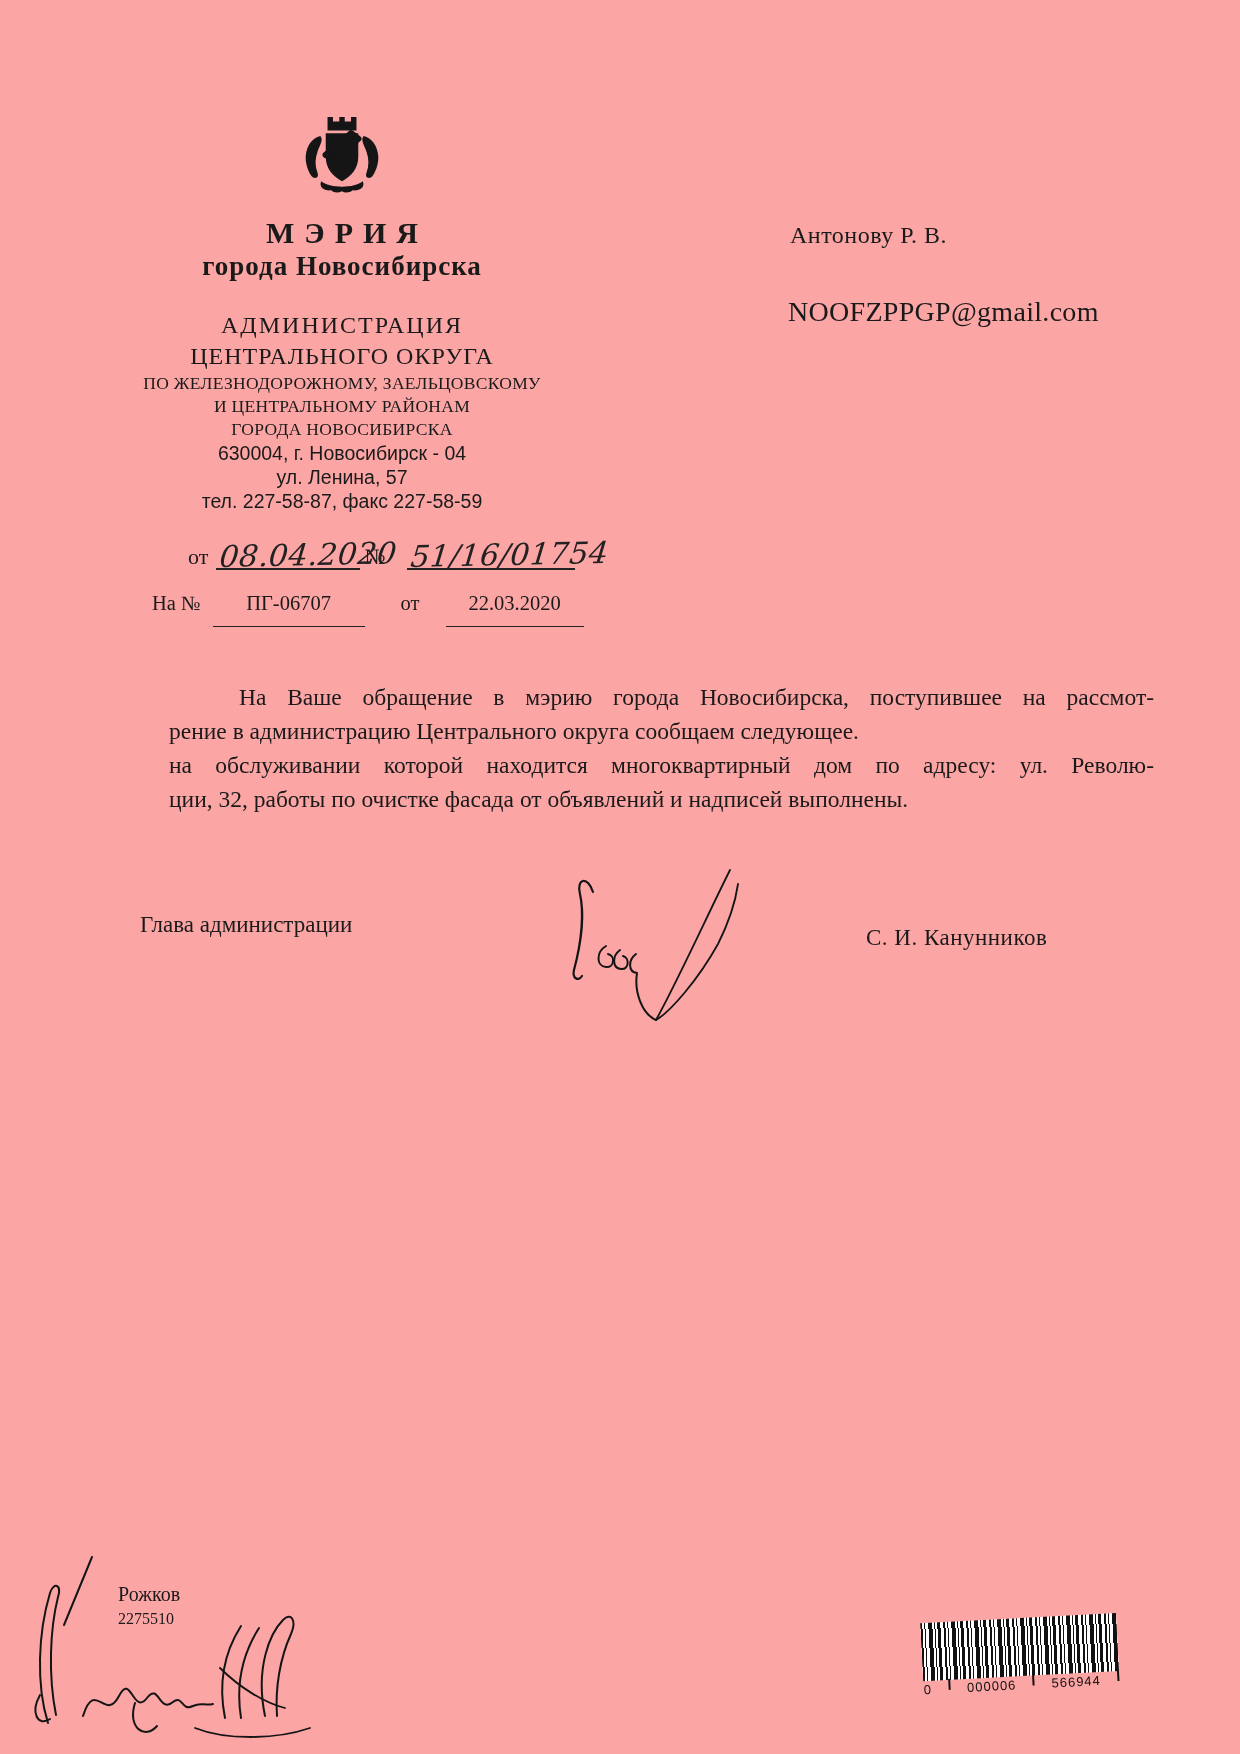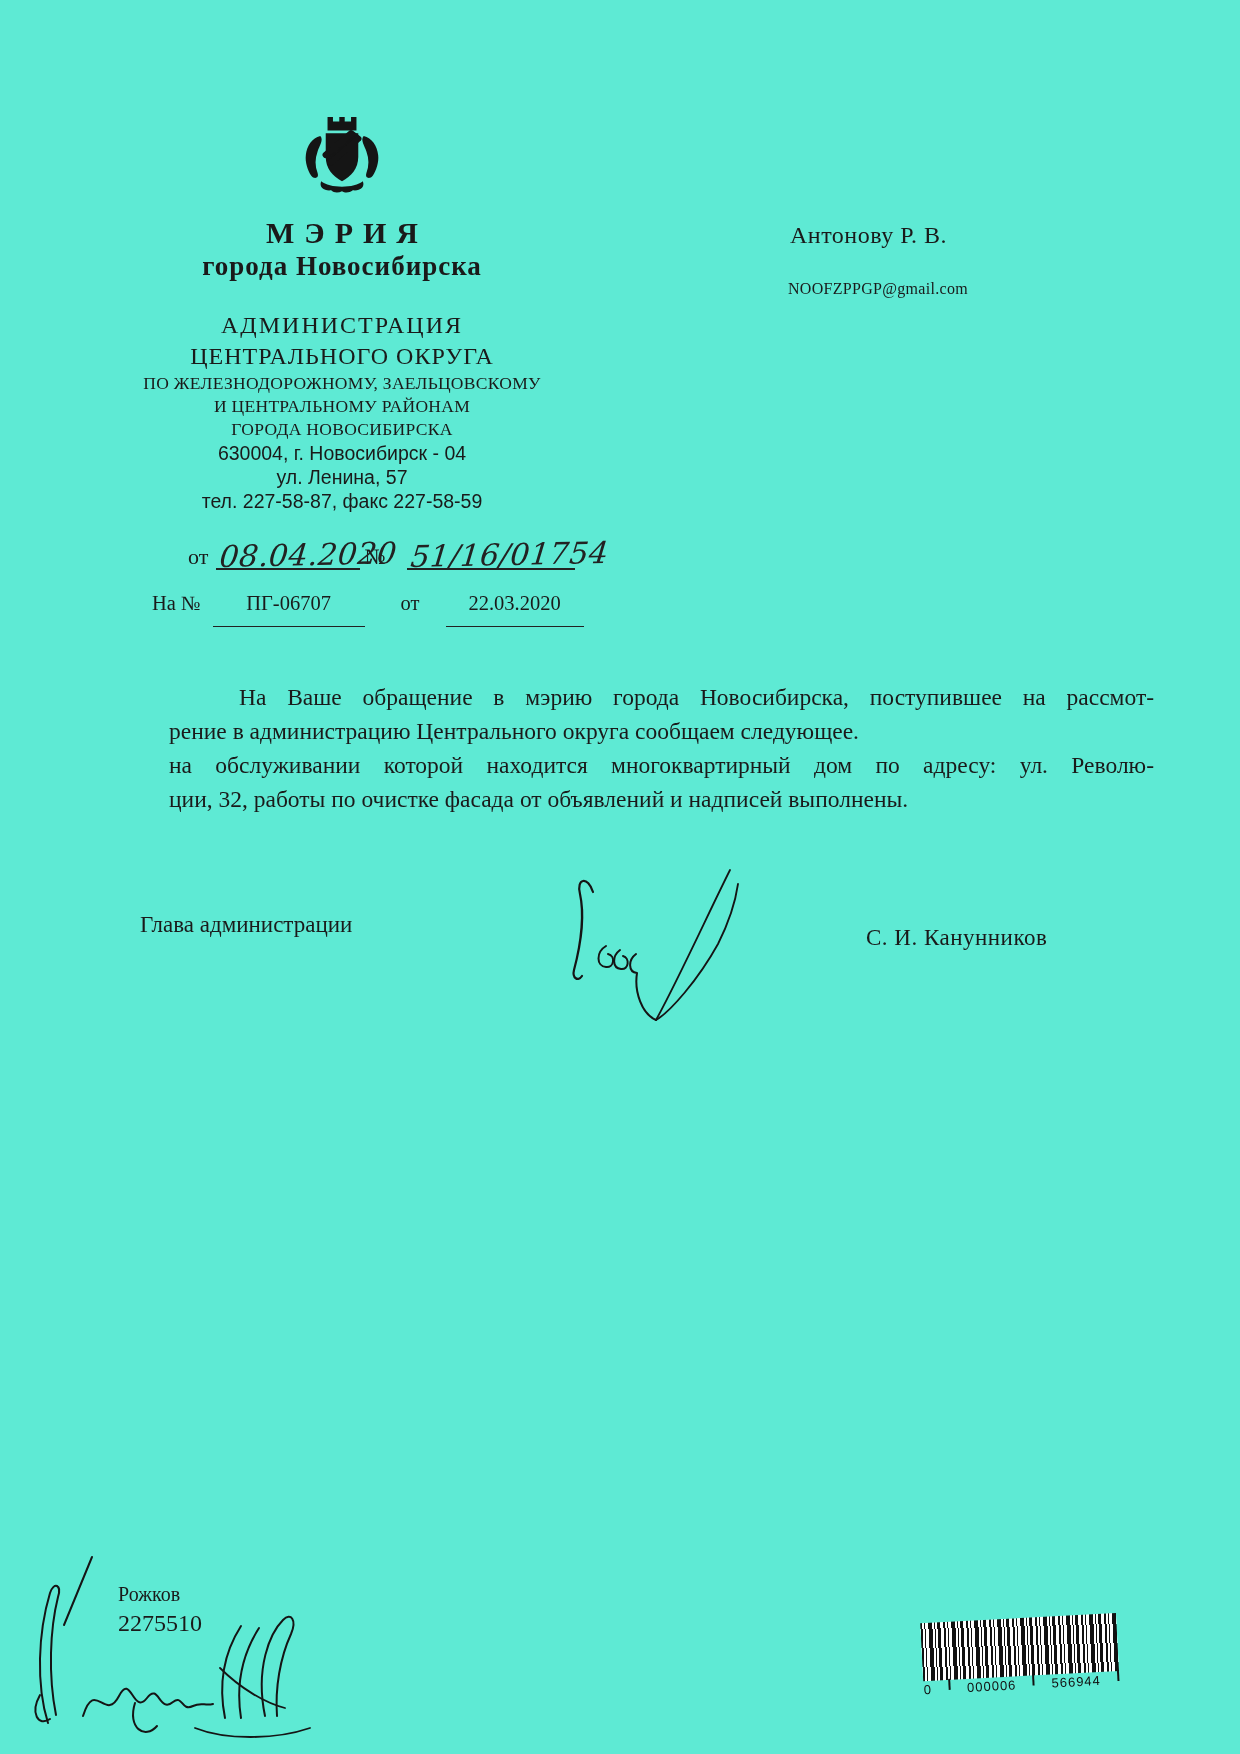--- a/index.html
+++ b/index.html
@@ -1,16 +1,16 @@
 <!DOCTYPE html>
 <html><head>
 <meta charset="utf-8">
 <style>
   html,body{margin:0;padding:0;background:#ececec;}
-  .page{position:relative;width:1240px;height:1754px;margin:0 auto;background:#5eead4;
+  .page{position:relative;width:1240px;height:1754px;margin:0 auto;background:#fca5a5;
         font-family:"Liberation Serif",serif;color:#1a1a1a;overflow:hidden;}
 
   
   .letterhead{position:absolute;left:112px;top:110px;width:460px;text-align:center;}
   .emblem{display:block;margin:0 auto;width:94px;height:90px;}
   .lh-org1{font-weight:bold;font-size:30px;line-height:34px;letter-spacing:10px;text-indent:10px;margin-top:16px;}
   .lh-org2{font-weight:bold;font-size:27px;line-height:32px;letter-spacing:1px;}
   .lh-dept1{font-size:24px;line-height:30px;letter-spacing:2px;margin-top:28px;}
   .lh-dept2{font-size:24px;line-height:32px;letter-spacing:1px;}
   .lh-district{font-size:17.5px;line-height:23px;letter-spacing:.3px;}
@@ -28,36 +28,36 @@
   .ref-out .no-sign{font-size:22px;margin-left:4px;}
 
   .ref-in{position:absolute;left:152px;top:592px;display:flex;align-items:flex-start;font-size:20.5px;}
   .typed-field{display:inline-block;border-bottom:1.5px solid #222;text-align:center;padding-bottom:11px;}
   .typed-field.f1{width:152px;margin-left:12px;}
   .typed-field.f2{width:138px;margin-left:26px;}
   .ref-in .lbl2{margin-left:36px;}
 
   
   .recipient-name{position:absolute;left:790px;top:222px;font-size:24px;letter-spacing:.5px;}
-  .recipient-email{position:absolute;left:788px;top:280px;font-size:16px;letter-spacing:.3px;text-align:right;}
+  .recipient-email{position:absolute;left:788px;top:296px;font-size:28px;letter-spacing:.3px;text-align:right;}
 
   
   .body-block{position:absolute;left:130px;top:680px;width:985px;margin-left:39px;}
   .body-line{font-size:23.5px;line-height:34px;box-sizing:border-box;width:985px;}
   .jst{text-align:justify;text-align-last:justify;}
   .indent{padding-left:70px;}
 
   
   .signoff-title{position:absolute;left:140px;top:912px;font-size:23px;}
   .signoff-name{position:absolute;left:866px;top:925px;font-size:23px;letter-spacing:.5px;}
   .signature-svg{position:absolute;left:558px;top:862px;width:190px;height:175px;}
 
   
   .executor-name{position:absolute;left:118px;top:1583px;font-size:20px;}
-  .executor-phone{position:absolute;left:118px;top:1610px;font-size:24px;text-align:right;}
+  .executor-phone{position:absolute;left:118px;top:1610px;font-size:16px;text-align:right;}
   .scribble-small{position:absolute;left:20px;top:1545px;width:90px;height:185px;}
   .scribble-big{position:absolute;left:75px;top:1608px;width:250px;height:140px;}
 
   
   .barcode{position:absolute;left:922px;top:1618px;width:200px;transform:rotate(-3deg);}
   .barcode-bars{width:196px;height:58px;background:
      repeating-linear-gradient(90deg,#111 0 2px,#fff 2px 4px,#111 4px 5px,#fff 5px 8px,
        #111 8px 12px,#fff 12px 14px,#111 14px 15px,#fff 15px 17px,#111 17px 20px,#fff 20px 23px);}
   .barcode-digits{display:flex;align-items:flex-start;justify-content:space-between;width:196px;margin-top:1px;
      font-family:"Liberation Sans",sans-serif;font-size:13px;letter-spacing:1px;color:#111;}

